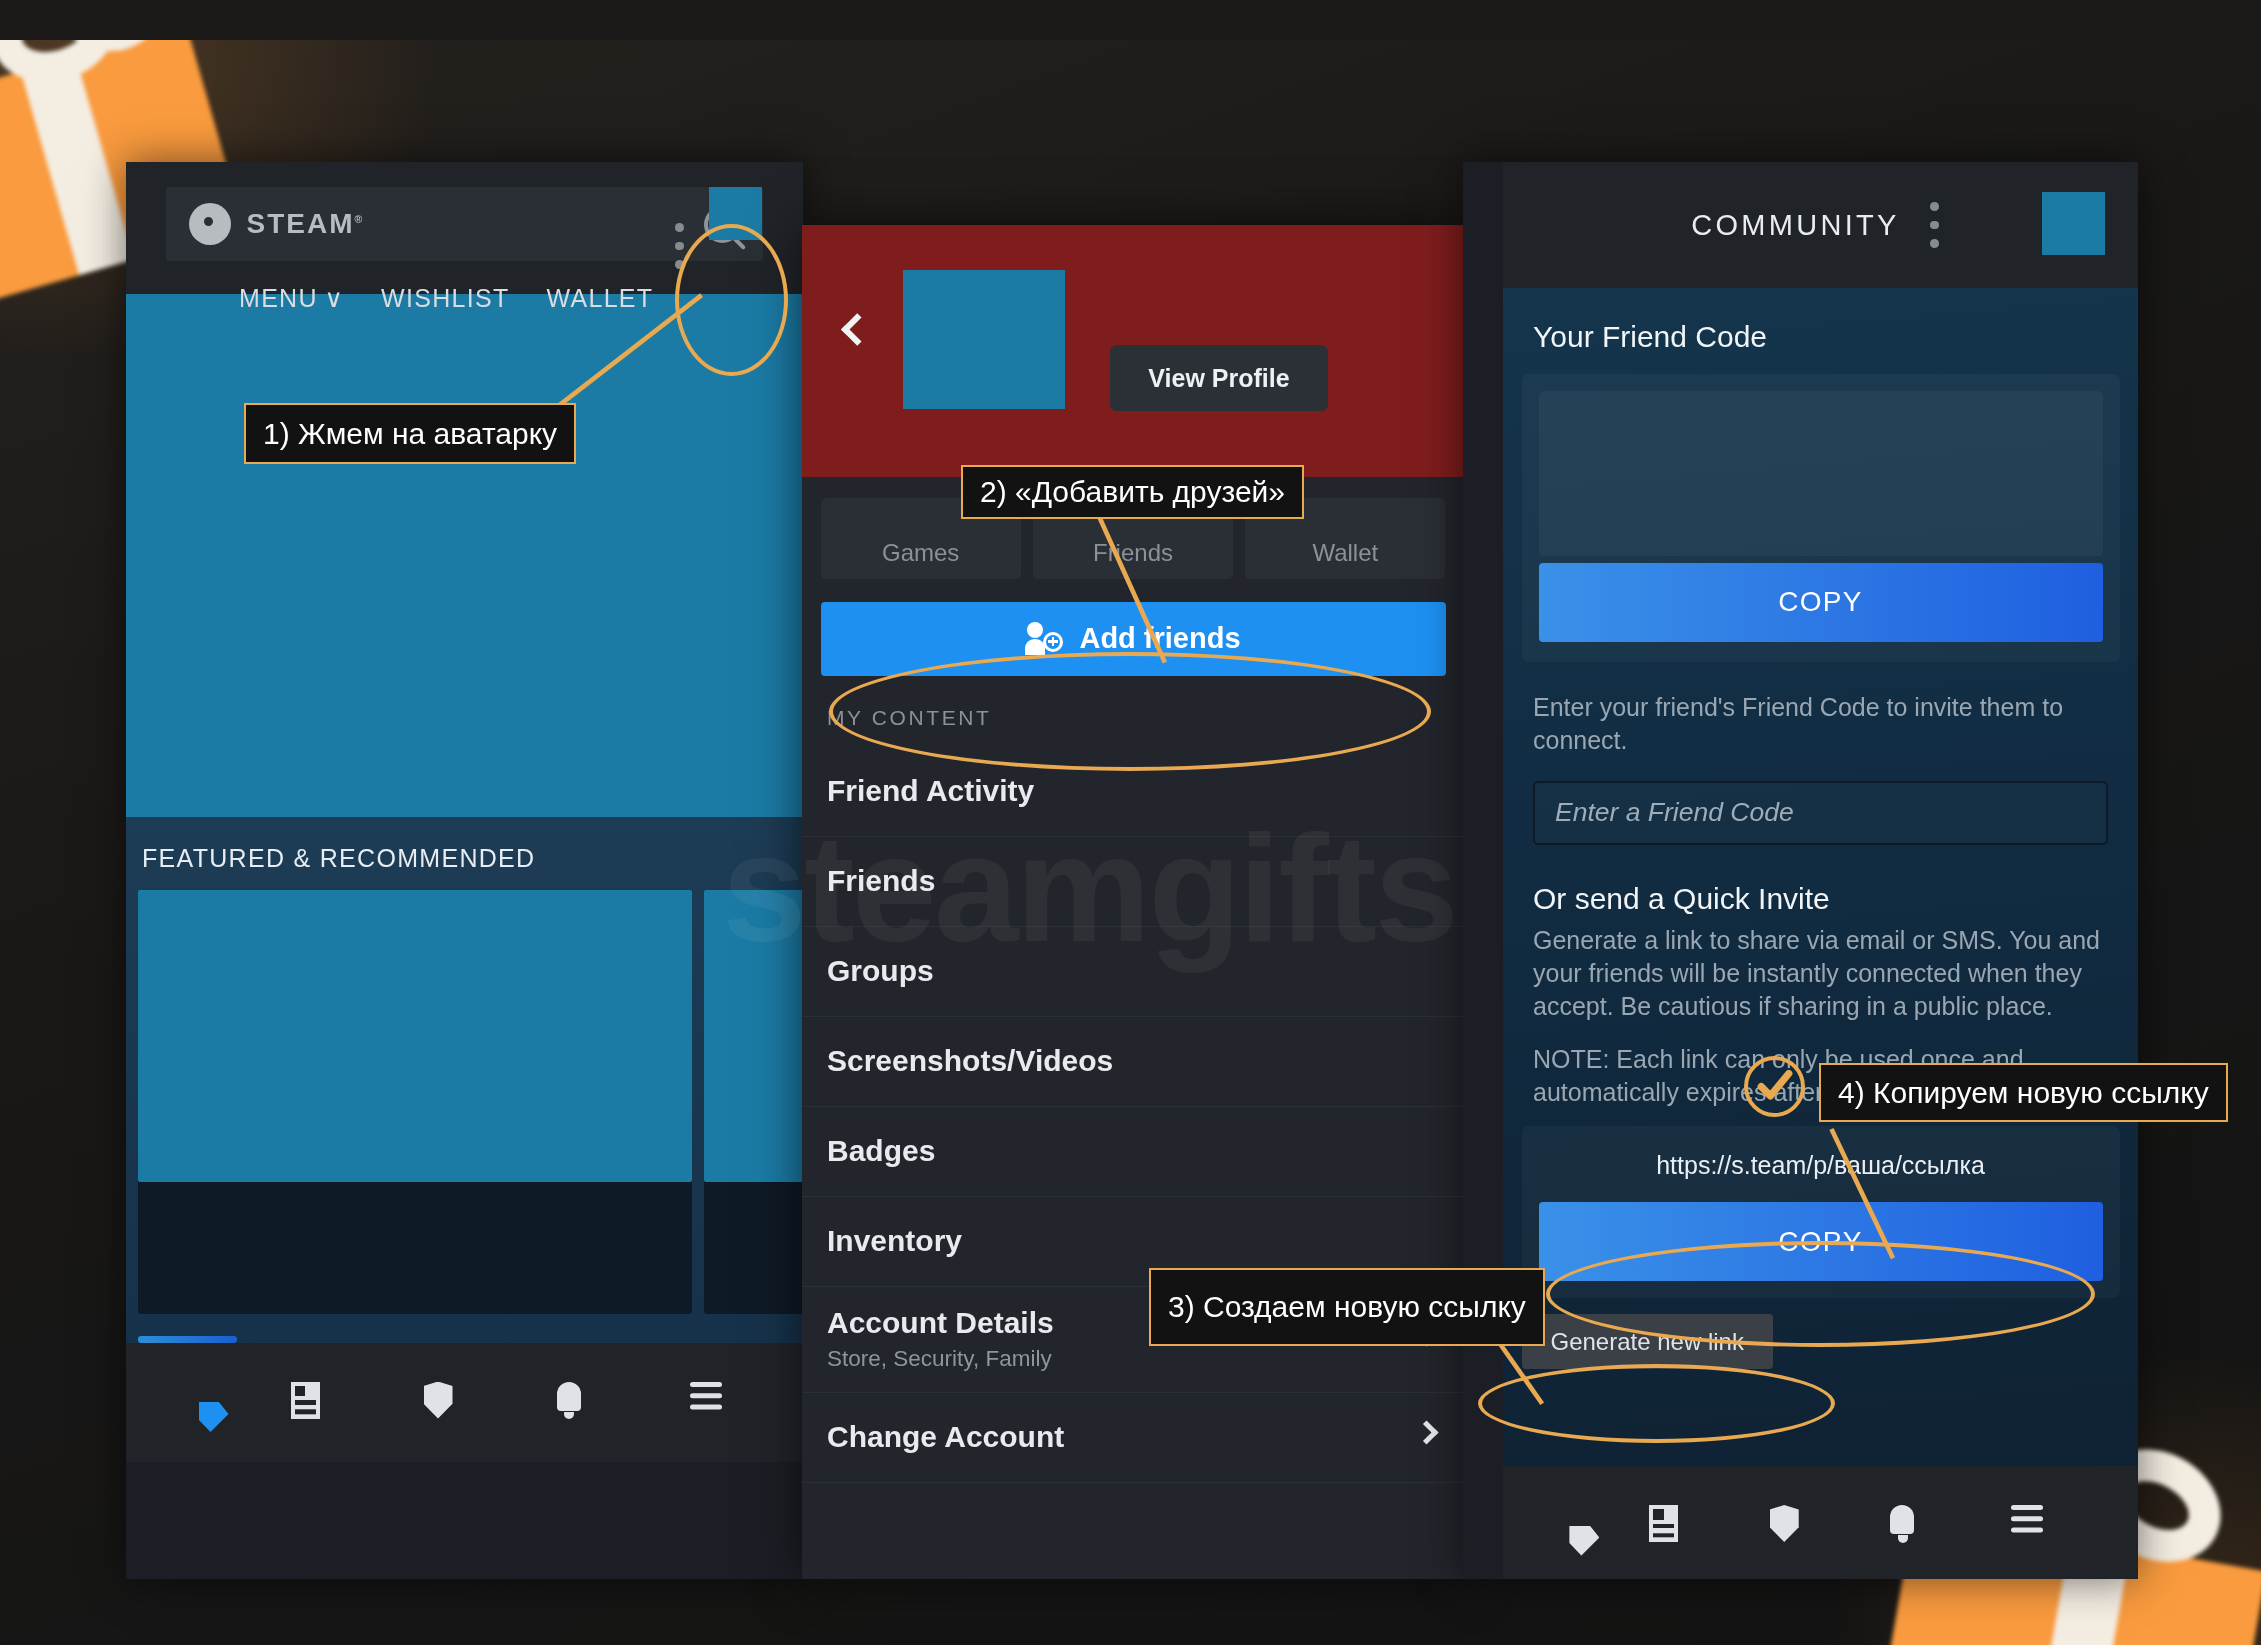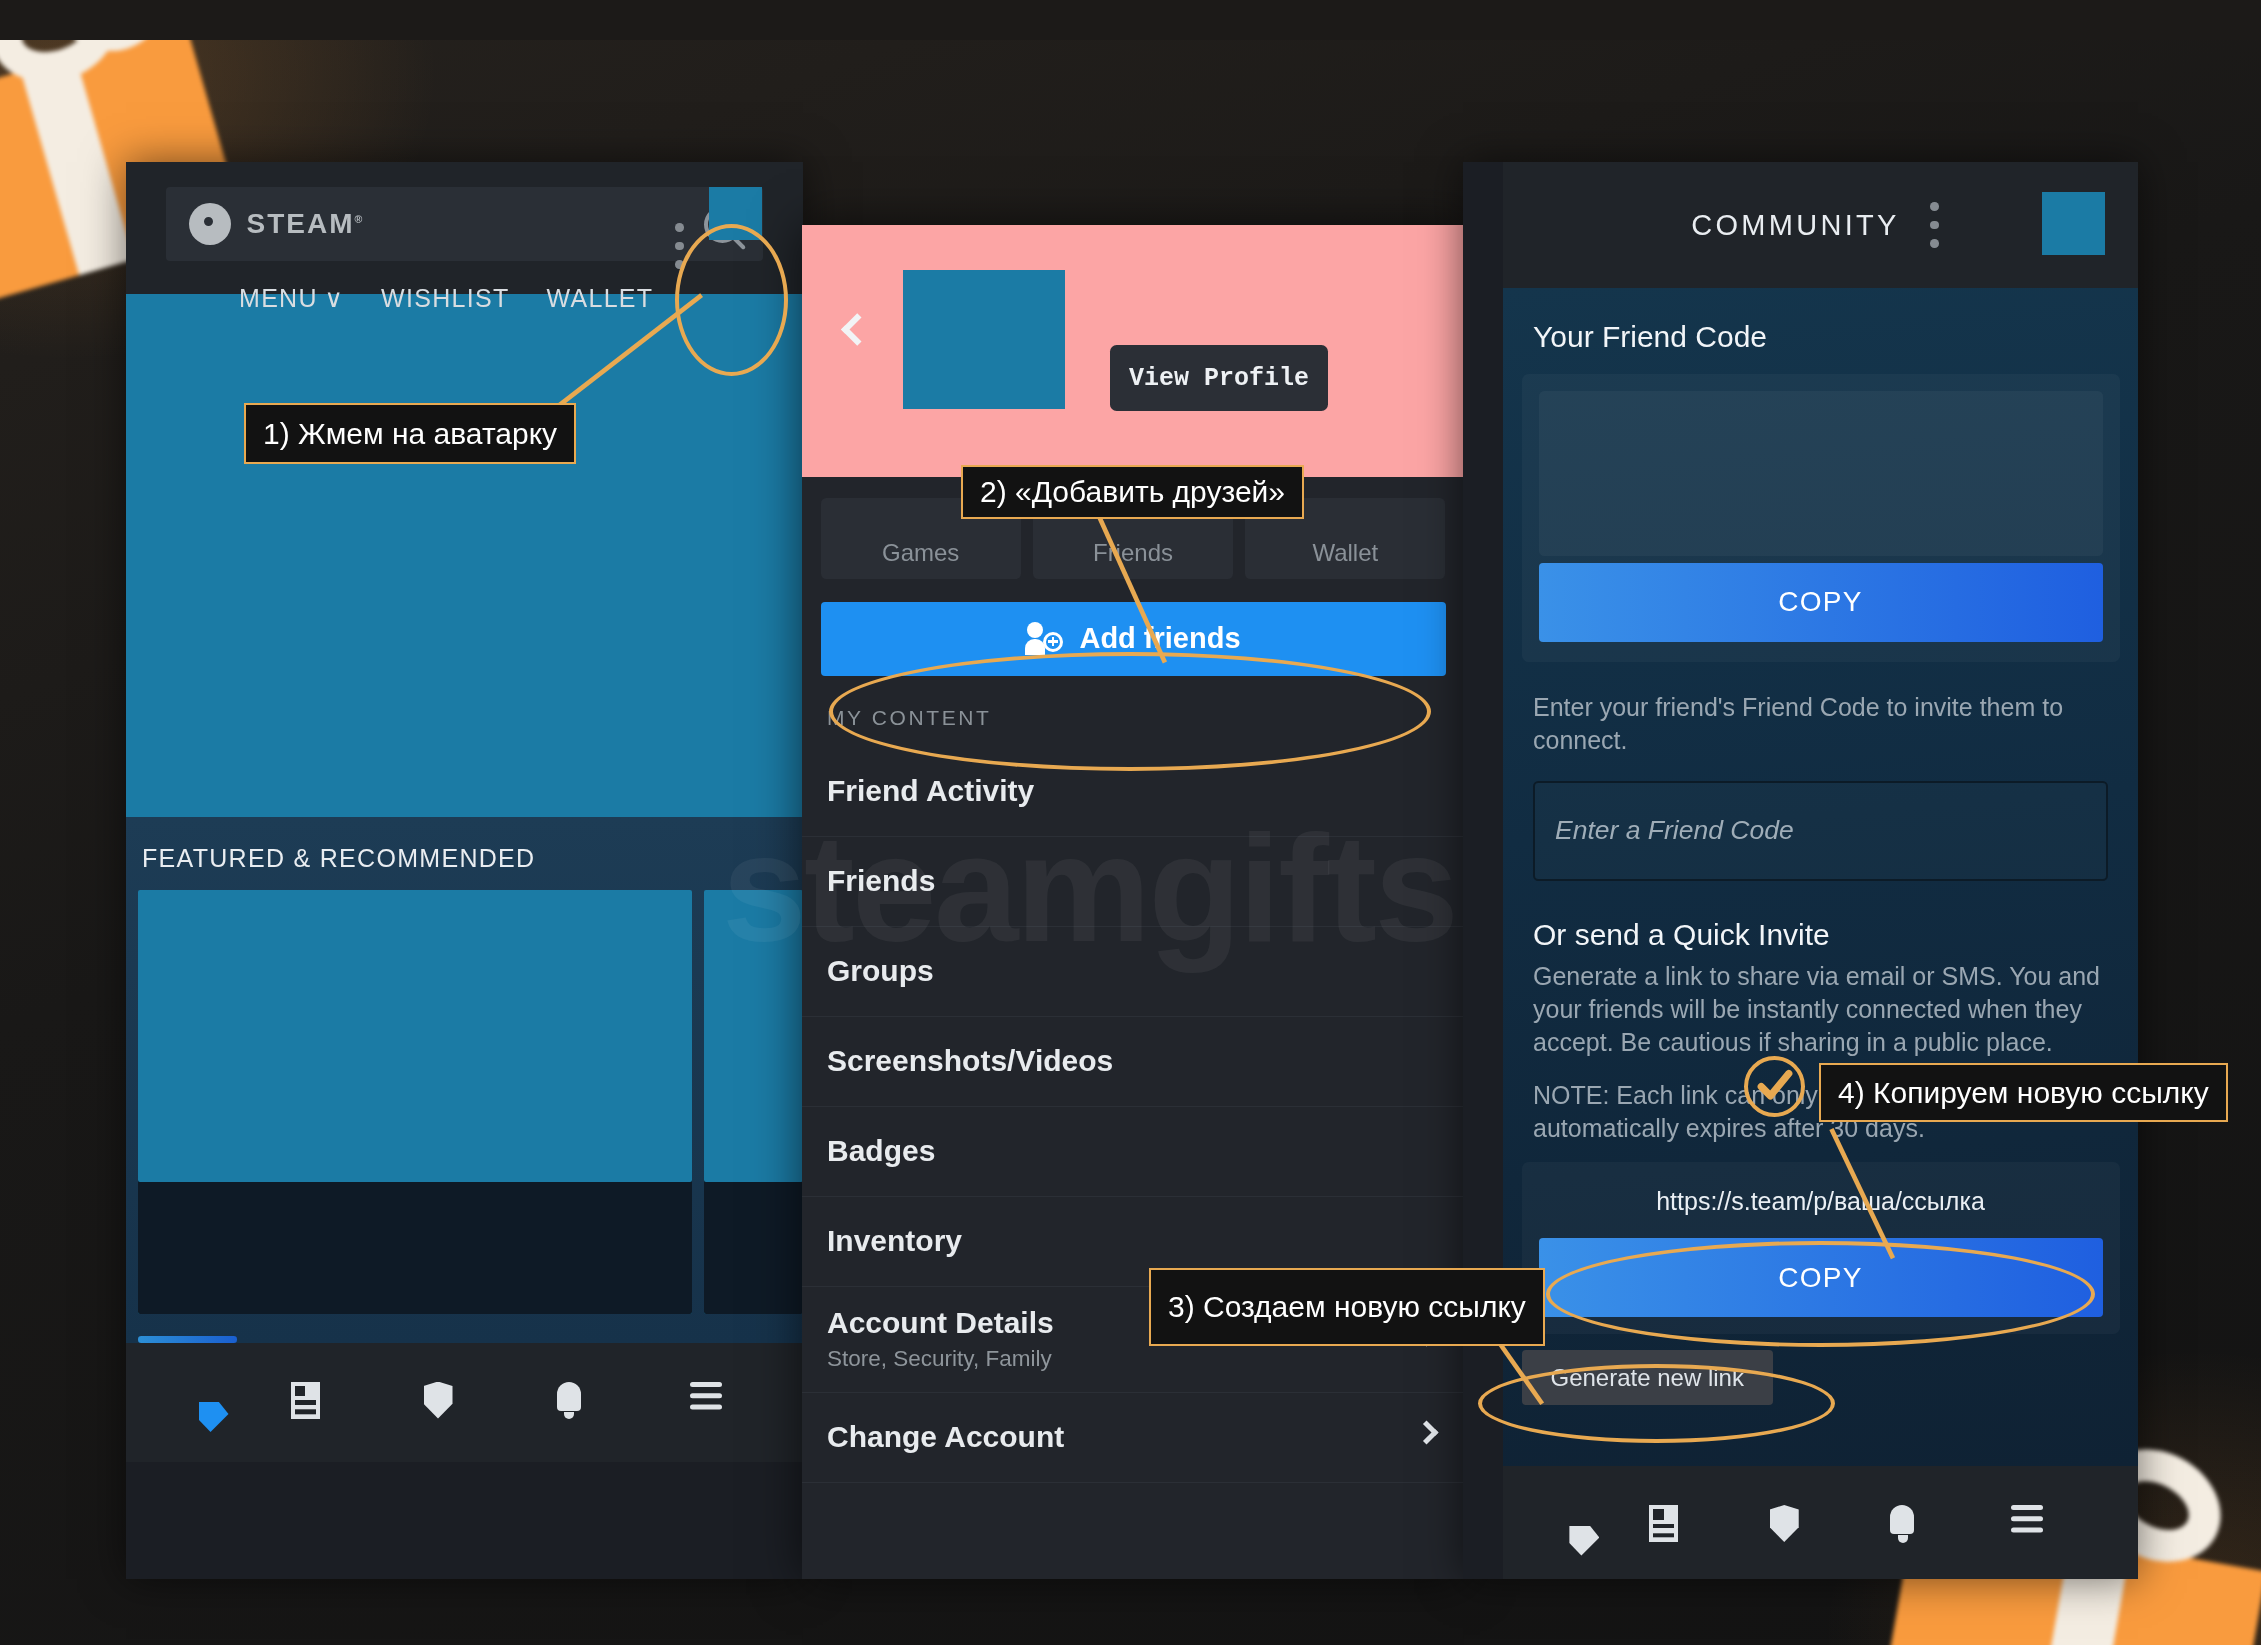--- a/index.html
+++ b/index.html
@@ -105,21 +105,21 @@
   .ic-bell b::after{content:"";position:absolute;left:7.3px;bottom:-8.6px;width:10px;height:7.3px;background:#dfe3e7;border-radius:0 0 6px 6px;}
   .ic-menu b{display:block;width:32px;height:5.3px;background:#dfe3e7;border-radius:2.6px;
     box-shadow:0 11.3px 0 #dfe3e7, 0 22.5px 0 #dfe3e7;}
 
   
   #mid-panel{
     left:802px; top:185px; width:662px; height:1354px;
     background:#22252b; box-shadow:0 0 46px rgba(0,0,0,.6);
     overflow:hidden;
   }
-  #mid-top{ background:#fca5a5; height:252px; position:relative; padding:26.5px 0 0 0;font-family:Liberation Mono, monospace;}
+  #mid-top{ background:#7f1d1d; height:252px; position:relative; padding:26.5px 0 0 0;}
   .back-chev{position:absolute;left:44px;top:93px;width:0;height:0;}
   .back-chev b{display:block;width:22.5px;height:22.5px;border-left:6px solid #f2f4f6;border-bottom:6px solid #f2f4f6;transform:rotate(45deg);}
   .mid-avatar{position:absolute;left:101px;top:45px;width:162px;height:139px;background:#1b7ba5;}
   .view-profile{
     position:absolute;left:308px;top:120px;width:218px;height:66px;
     background:#2b2f36;border-radius:6.6px;color:#eef1f4;font-size:25px;font-weight:bold;
     display:flex;align-items:center;justify-content:center;
   }
   .tabs{display:flex;gap:12px;padding:21px 18.5px 0 18.5px;}
   .tab{flex:1;height:81px;background:#2a2e35;border-radius:5.3px;display:flex;align-items:flex-end;justify-content:center;padding-bottom:12px;color:#8a9198;font-size:24px;}
@@ -178,21 +178,21 @@
     background:rgba(255,255,255,0.045);border-radius:5.3px;height:165px;margin-bottom:6.6px;
   }
   .btn-copy{
     height:79px;border-radius:4px;
     background:linear-gradient(90deg,#3a91e8 0%, #1f5fe0 100%);
     display:flex;align-items:center;justify-content:center;
     color:#ffffff;font-size:28px;letter-spacing:1.3px;
   }
   .body-text{color:#9aa7b2;font-size:25px;line-height:1.32;padding:29px 30px 0 30px;}
   .fc-input{
-    margin:24px 30px 0 30px;height:100px;border:2px solid #0c1b27;border-radius:5.3px;
+    margin:24px 30px 0 30px;height:64px;border:2px solid #0c1b27;border-radius:5.3px;
     background:rgba(255,255,255,0.02);display:flex;align-items:center;padding:0 20px;
     color:#9fadb8;font-size:26.5px;font-style:italic;
   }
   .sect-title2{color:#f2f5f8;font-size:30px;padding:37px 0 0 30px;}
   .linkbox{
     margin:17px 18.5px 0 18.5px;background:rgba(255,255,255,0.035);border-radius:6.6px;padding:20px 17px 17px 17px;
   }
   .linktext{color:#eaeff4;font-size:25px;text-align:center;padding:5.3px 0 22.5px 0;}
   .gen-link{
     margin:16px 0 0 18.5px;display:inline-block;background:#3b3f46;border-radius:4px;

